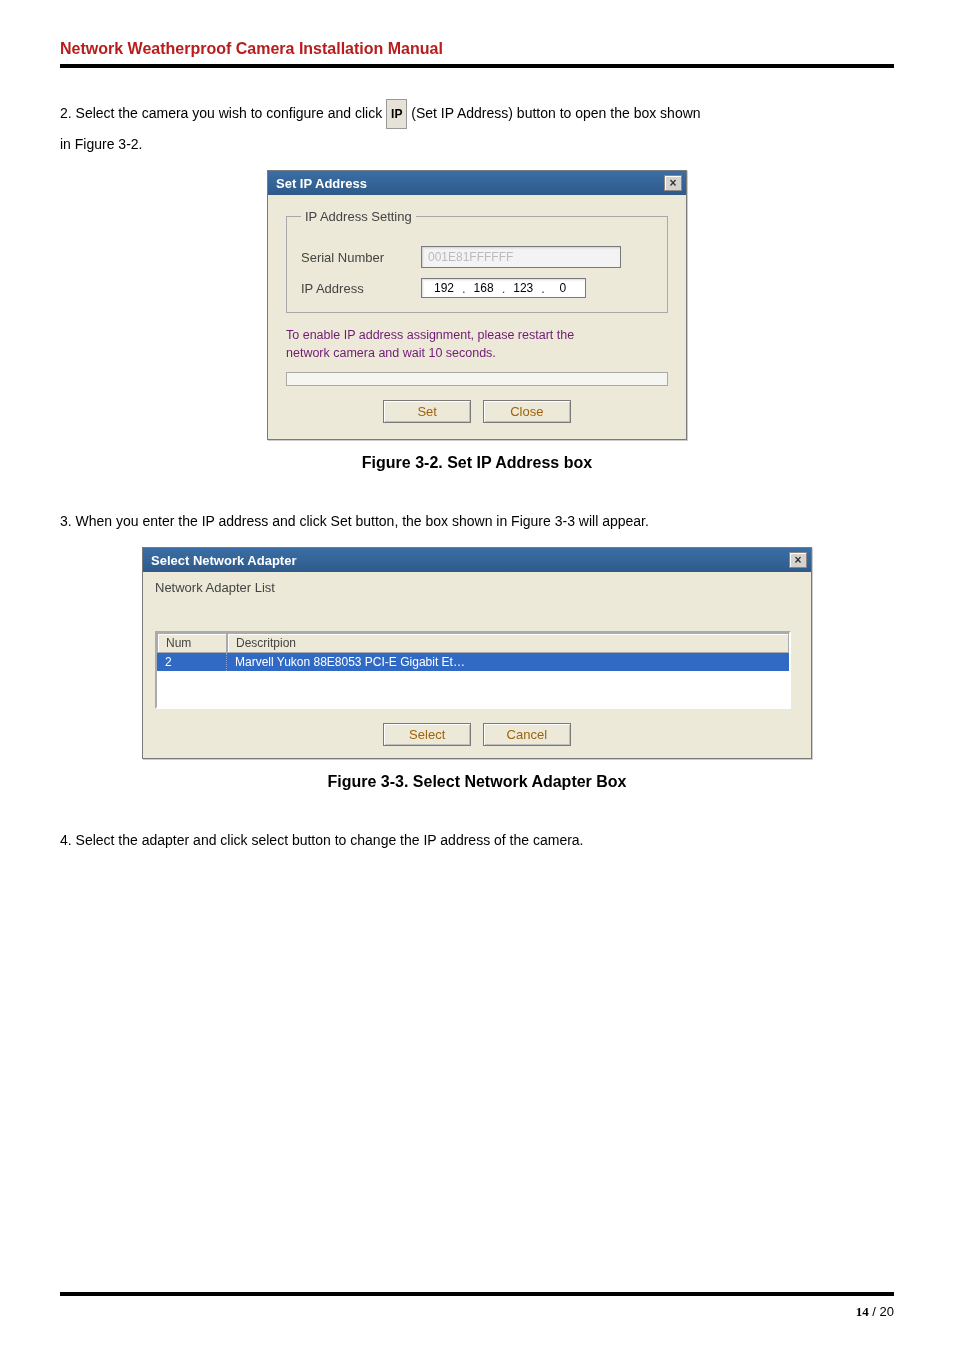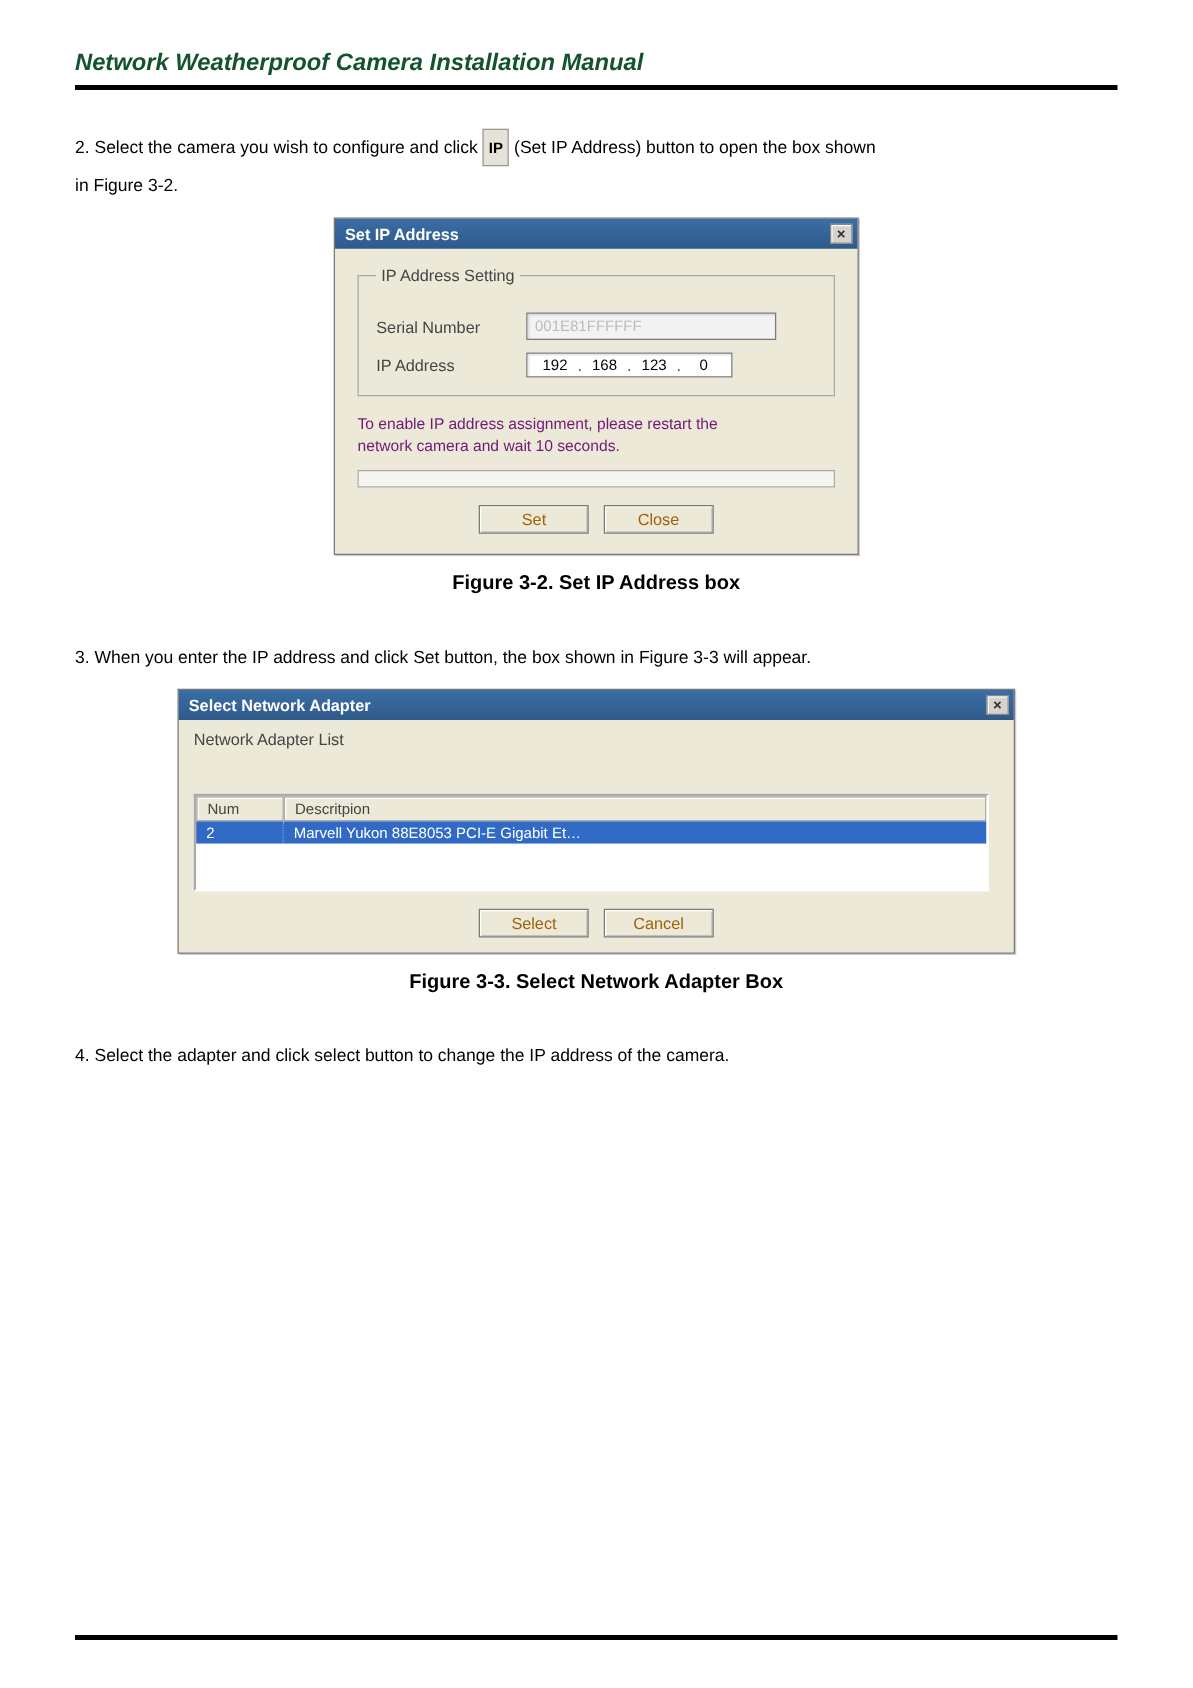--- a/index.html
+++ b/index.html
@@ -9,24 +9,23 @@
     background: #fff;
     color: #000;
   }
   .page {
     width: 954px;
     min-height: 1350px;
     padding: 40px 60px 30px 60px;
     position: relative;
   }
   .header-title {
-    font-style: italic;
-    font-weight: bold;
-    font-size: 19px;
-    color: #14532d;
+    font-weight: bold;
+    font-size: 16px;
+    color: #b91c1c;
     padding-bottom: 6px;
   }
   .header-rule {
     border-top: 4px solid #000;
     margin-bottom: 30px;
   }
   .body-text {
     font-size: 14px;
     line-height: 2.2;
     margin-bottom: 6px;
@@ -273,14 +272,17 @@
       </div>
     </div>
   </div>
 
   <div class="caption">Figure 3-3. Select Network Adapter Box</div>
 
   <p class="body-text">4. Select the adapter and click select button to change the IP address of the camera.</p>
 
   <div class="footer">
     <div class="footer-rule"></div>
+    <div class="footer-text">
+      <span class="pg">14</span><span> / </span><span>20</span>
+    </div>
   </div>
 </div>
 
 </body></html>

